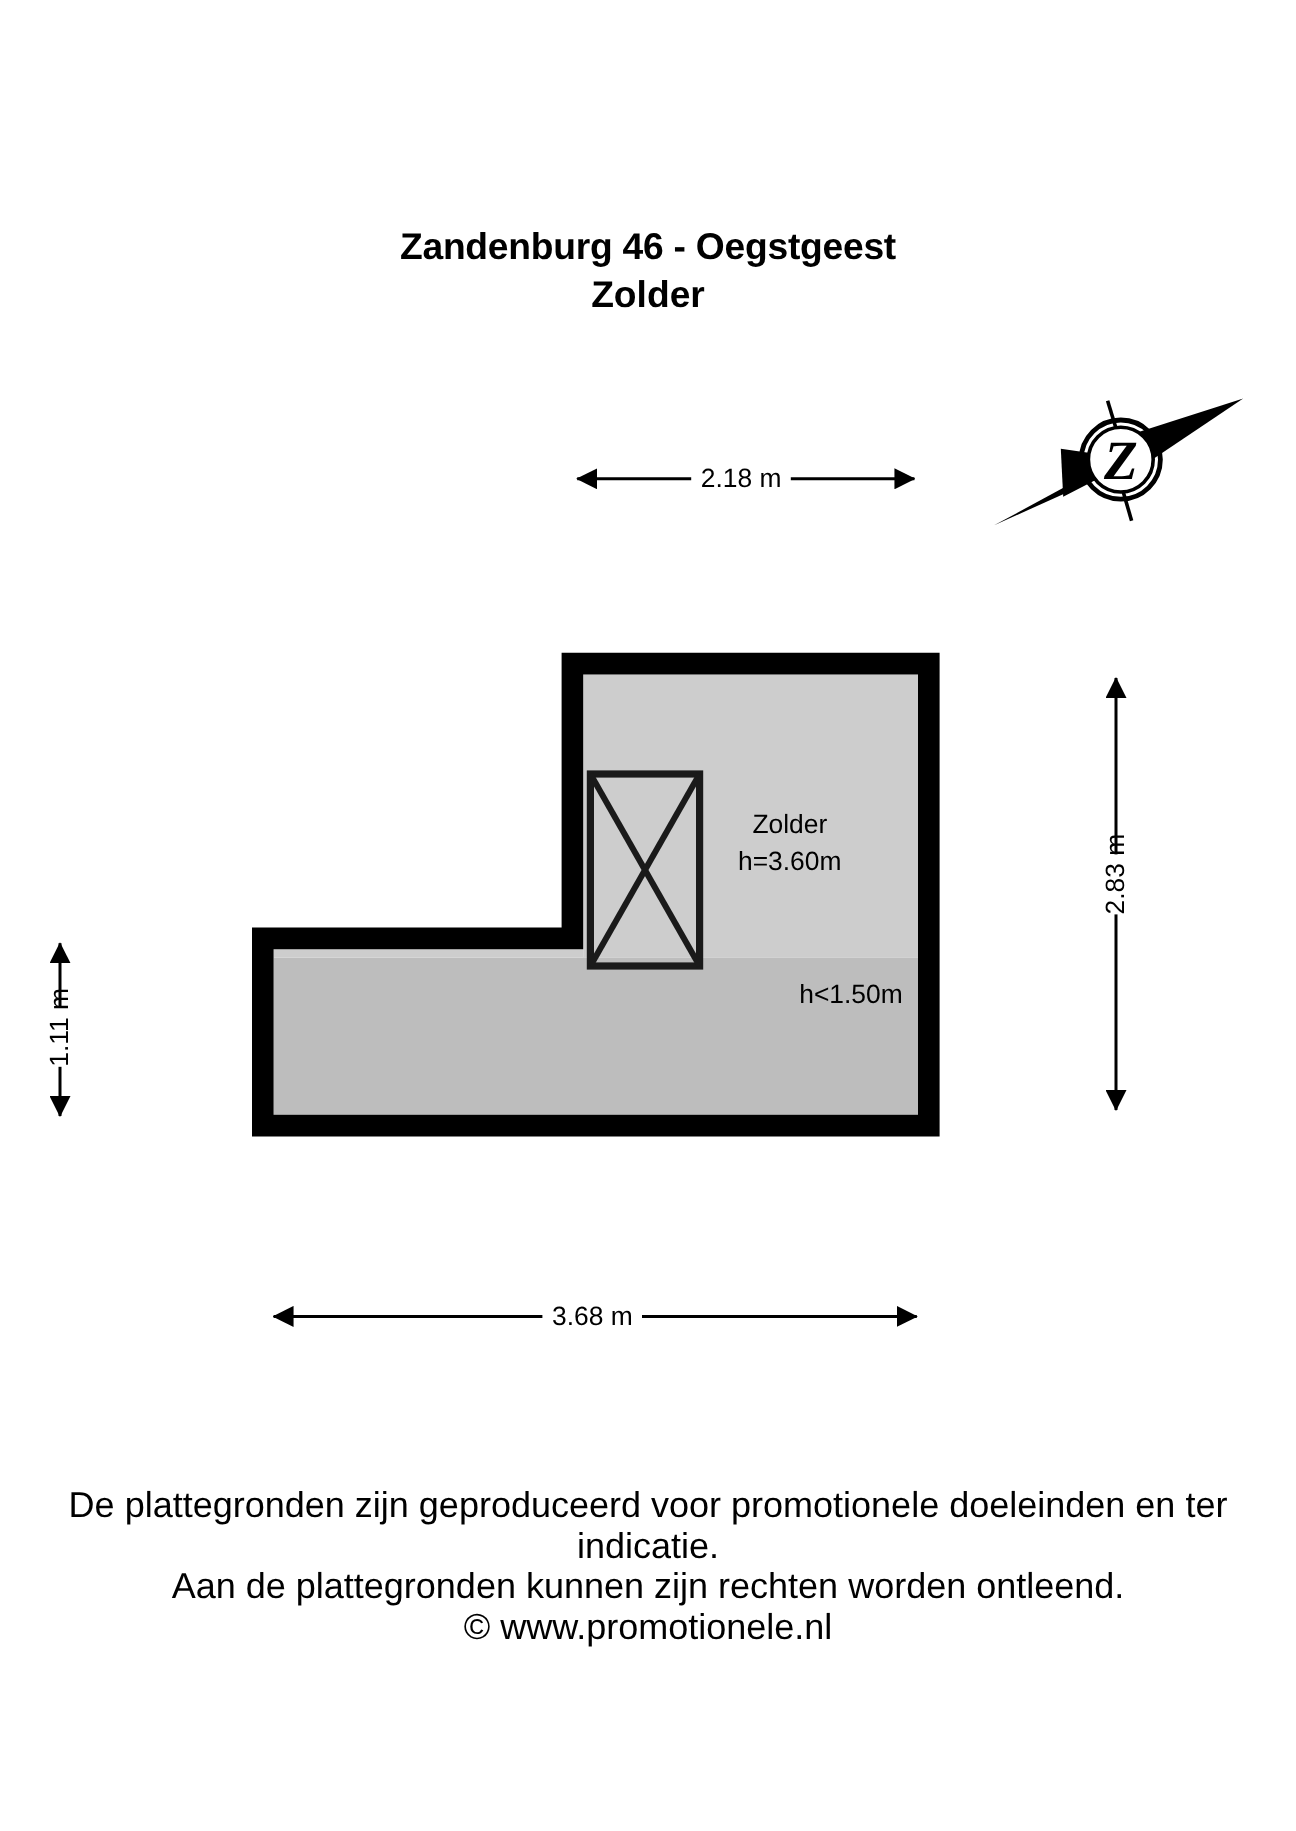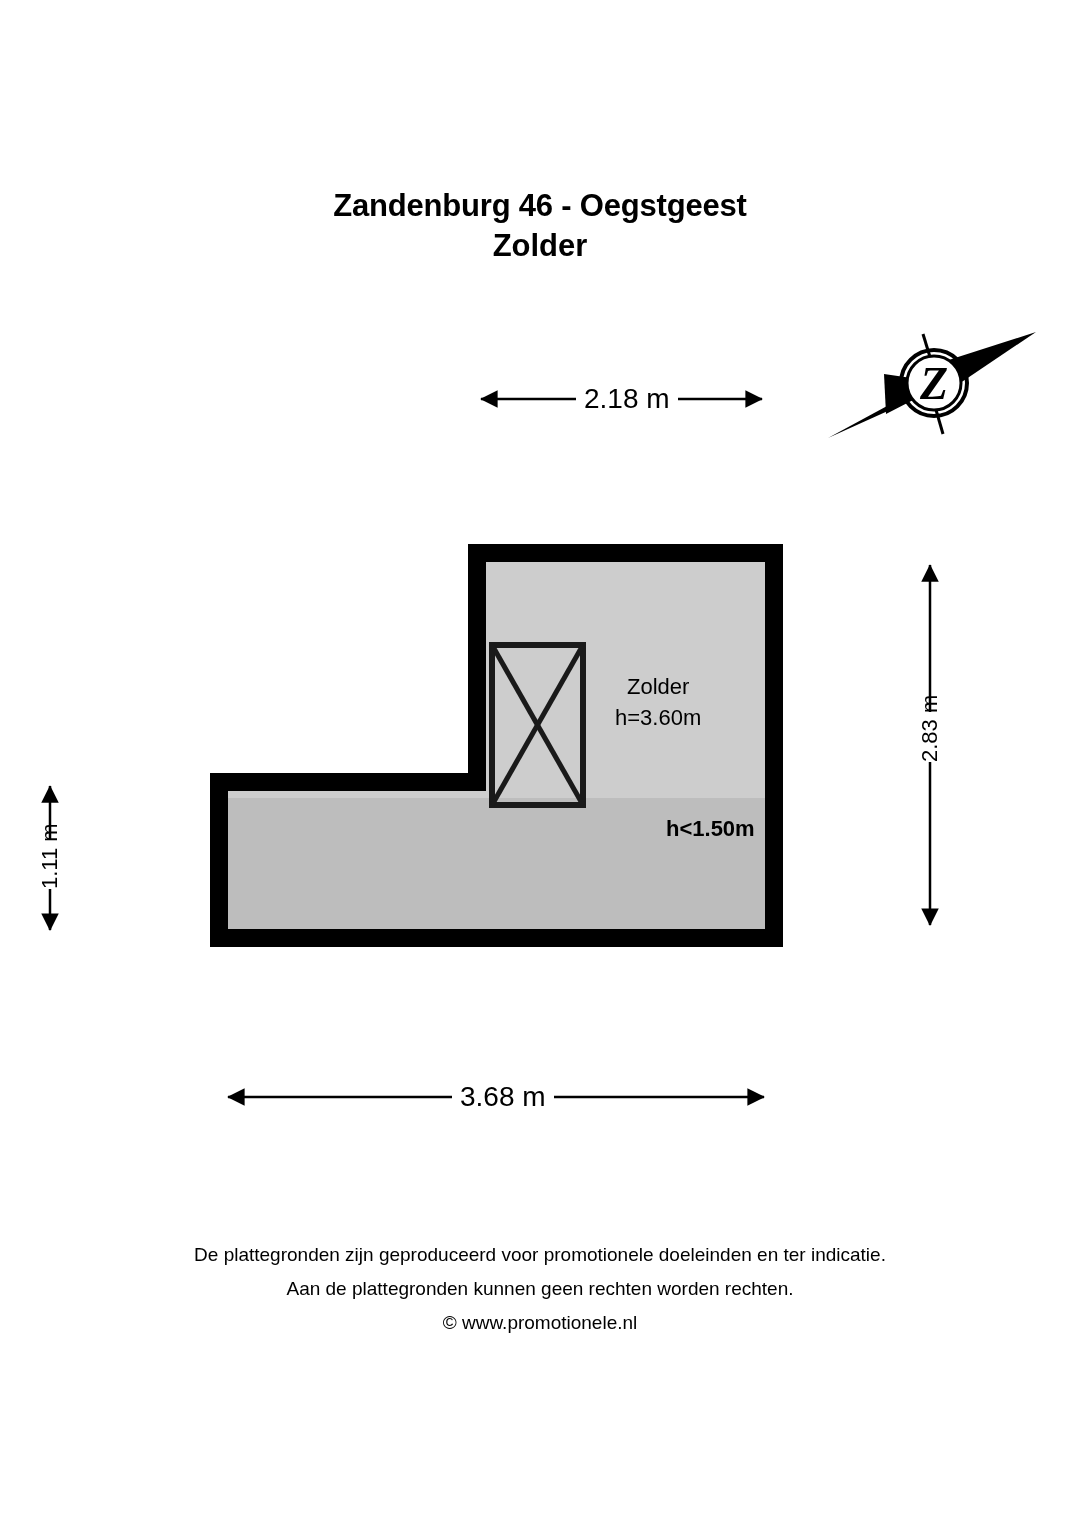--- a/index.html
+++ b/index.html
@@ -56,26 +56,26 @@
 
   
   .room-label {
     position: absolute;
     font-size: 22px;
     line-height: 30px;
     white-space: nowrap;
   }
   #zolder-name   { left: 627px; top: 672px; }
   #zolder-height { left: 615px; top: 703px; }
-  #low-height    { left: 666px; top: 814px; font-weight: bold; }
+  #low-height    { left: 666px; top: 814px; }
 
   
   .dim-text {
     position: absolute;
-    font-size: 28px;
+    font-size: 22px;
     line-height: 26px;
     background: #ffffff;
     padding: 0 8px;
     white-space: nowrap;
   }
   #dim-top-text {
     left: 576px; top: 386px;
   }
   #dim-bottom-text {
     left: 452px; top: 1084px;
@@ -115,21 +115,21 @@
 
   
   .footer {
     position: absolute;
     left: 0;
     top: 1238px;
     width: 1080px;
     text-align: center;
   }
   .footer div {
-    font-size: 19px;
+    font-size: 30px;
     line-height: 34px;
   }
 </style>
 </head>
 <body>
 
 <div id="page">
 
   <div class="title-block">
     <div class="title-line1">Zandenburg 46 - Oegstgeest</div>
@@ -189,17 +189,17 @@
     <line x1="97" y1="8" x2="108" y2="44" stroke="#000000" stroke-width="3"></line>
     <line x1="106" y1="70" x2="117" y2="108" stroke="#000000" stroke-width="3"></line>
 
     <circle cx="108" cy="57" r="33" fill="none" stroke="#000000" stroke-width="4"></circle>
     <circle cx="108" cy="57" r="27" fill="#ffffff" stroke="#000000" stroke-width="3"></circle>
     <text x="108" y="73" text-anchor="middle" font-family="Liberation Serif, serif" font-size="46" font-weight="bold" font-style="italic" fill="#000000">Z</text>
   </svg>
 
   <div class="footer">
     <div>De plattegronden zijn geproduceerd voor promotionele doeleinden en ter indicatie.</div>
-    <div>Aan de plattegronden kunnen geen rechten worden rechten.</div>
+    <div>Aan de plattegronden kunnen zijn rechten worden ontleend.</div>
     <div>© www.promotionele.nl</div>
   </div>
 
 </div>
 
 </body></html>

